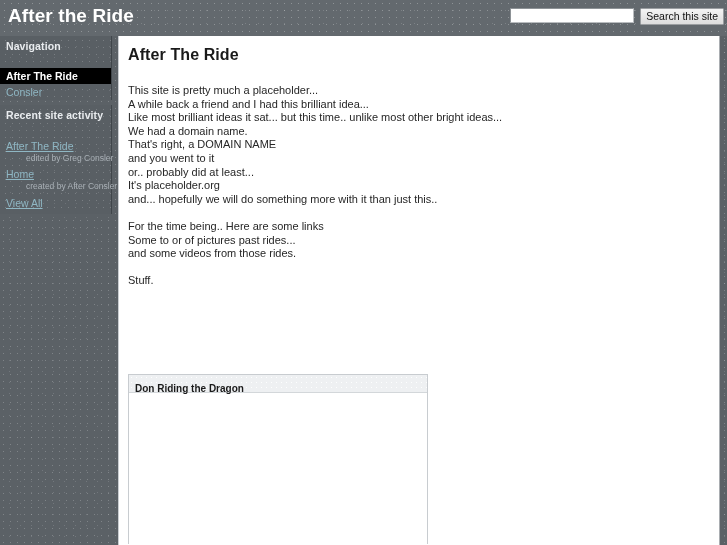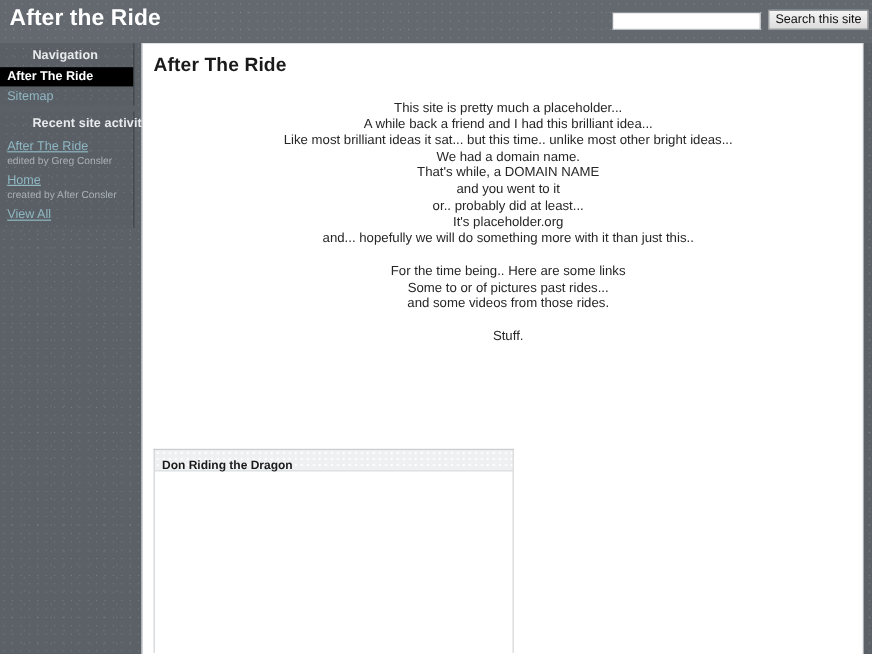--- a/index.html
+++ b/index.html
@@ -43,21 +43,21 @@
     font-weight: bold;
     color: #ffffff;
     letter-spacing: 0.1px;
     white-space: nowrap;
   }
   #search-area {
     position: absolute;
     right: 3px;
     top: 8px;
     display: flex;
-    align-items: flex-end;
+    align-items: flex-start;
   }
   #search-input {
     width: 124px;
     height: 15px;
     box-sizing: border-box;
     border: 1px solid #b9bcbf;
     border-top-color: #8d9296;
     border-left-color: #8d9296;
     background: #ffffff;
     font-family: "Liberation Sans", sans-serif;
@@ -98,24 +98,23 @@
       radial-gradient(rgba(255,255,255,0.20) 0.6px, transparent 0.7px),
       radial-gradient(rgba(255,255,255,0.12) 0.5px, transparent 0.6px);
     background-size: 7px 7px, 11px 11px;
     background-position: 2px 1px, 5px 5px;
     border-right: 1px solid #40464b;
   }
   .side-box-title {
     font-size: 10.5px;
     font-weight: bold;
     color: #e9ecef;
-    padding: 4px 6px 4px 6px;
+    padding: 4px 6px 16px 6px;
     letter-spacing: 0.1px;
     white-space: nowrap;
-    margin-left: 21px;
   }
   .nav-item {
     font-size: 10.5px;
     color: #8fb7c4;
     padding: 2px 6px 2px 6px;
     white-space: nowrap;
     text-decoration: none;
     display: block;
   }
   .nav-item.active {
@@ -136,20 +135,21 @@
     text-decoration: underline;
     display: block;
     white-space: nowrap;
   }
   .activity-meta {
     font-size: 8.5px;
     color: #aab1b7;
     display: block;
     white-space: nowrap;
     margin-top: 1px;
+    margin-left: 20px;
   }
   .viewall-wrap {
     padding: 4px 6px 5px 6px;
   }
   #gap-between-boxes {
     height: 5px;
     width: 112px;
   }
 
   
@@ -177,21 +177,21 @@
     font-size: 11px;
     color: #262626;
     line-height: 13.6px;
   }
   #body-text p {
     margin: 0 0 13.6px 0;
   }
   #body-text p:last-child {
     margin-bottom: 0;
   }
-  .tline { display: block; white-space: nowrap; text-align: center; }
+  .tline { display: block; white-space: nowrap; }
 
   
   #embed-panel {
     position: absolute;
     left: 9px;
     top: 338px;
     width: 300px;
     height: 170px;
     border: 1px solid #c8ccd0;
     border-bottom: none;
@@ -228,21 +228,21 @@
     <input id="search-input" type="text" placeholder="" style="">
     <button id="search-button">Search this site</button>
   </div>
 </div>
 
 <div id="sidebar">
 
   <div class="side-box">
     <div class="side-box-title">Navigation</div>
     <a class="nav-item active" href="#">After The Ride</a>
-    <a class="nav-item link" href="#">Sitemap</a>
+    <a class="nav-item link" href="#">Consler</a>
   </div>
 
   <div id="gap-between-boxes"></div>
 
   <div class="side-box">
     <div class="side-box-title">Recent site activity</div>
 
     <div class="activity-entry">
       <a class="activity-link" href="#">After The Ride</a>
       <span class="activity-meta">edited by Greg Consler</span>
@@ -264,21 +264,21 @@
 
   <h1 id="page-heading">After The Ride</h1>
 
   <div id="body-text">
 
     <p>
       <span class="tline">This site is pretty much a placeholder...</span>
       <span class="tline">A while back a friend and I had this brilliant idea...</span>
       <span class="tline">Like most brilliant ideas it sat... but this time.. unlike most other bright ideas...</span>
       <span class="tline">We had a domain name.</span>
-      <span class="tline">That's while, a DOMAIN NAME</span>
+      <span class="tline">That's right, a DOMAIN NAME</span>
       <span class="tline">and you went to it</span>
       <span class="tline">or.. probably did at least...</span>
       <span class="tline">It's placeholder.org</span>
       <span class="tline">and... hopefully we will do something more with it than just this..</span>
     </p>
 
     <p>
       <span class="tline">For the time being.. Here are some links</span>
       <span class="tline">Some to or of pictures past rides...</span>
       <span class="tline">and some videos from those rides.</span>

